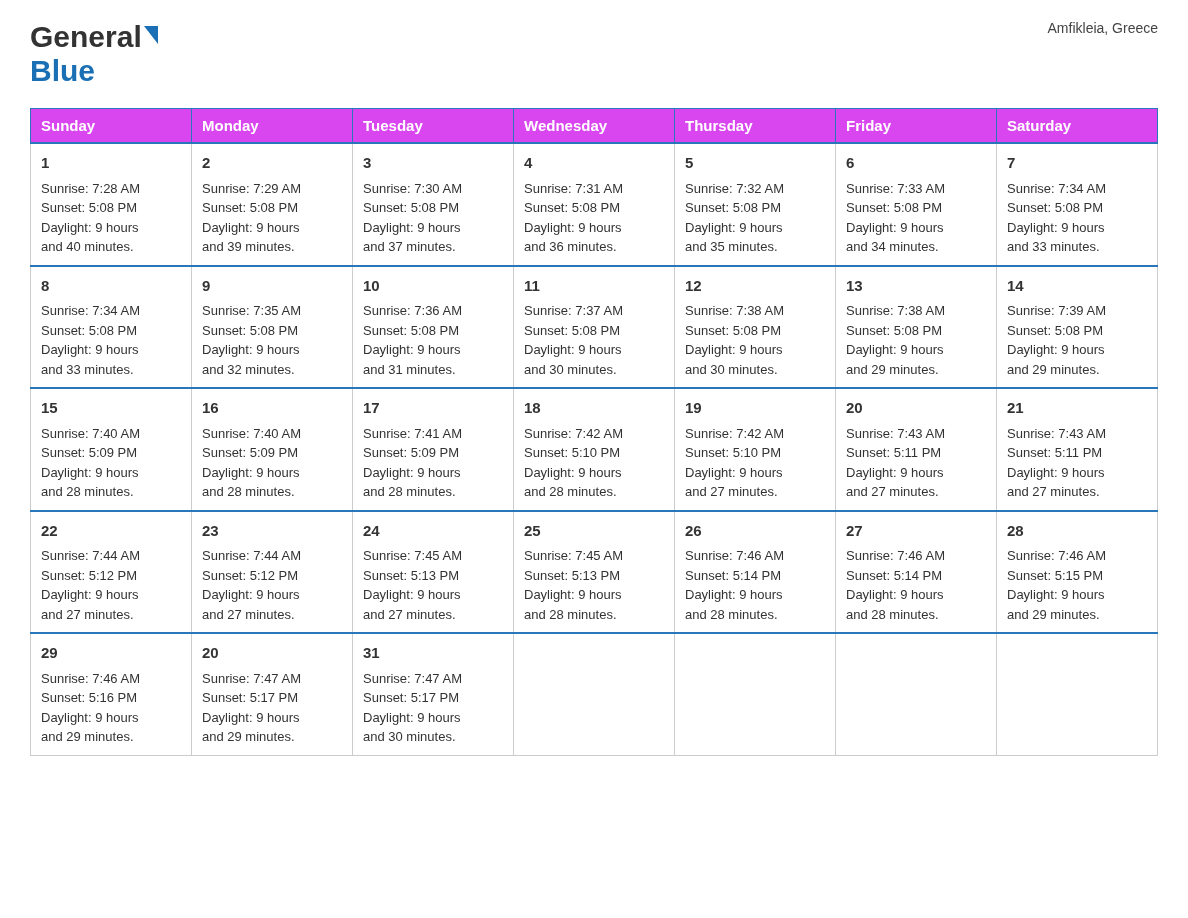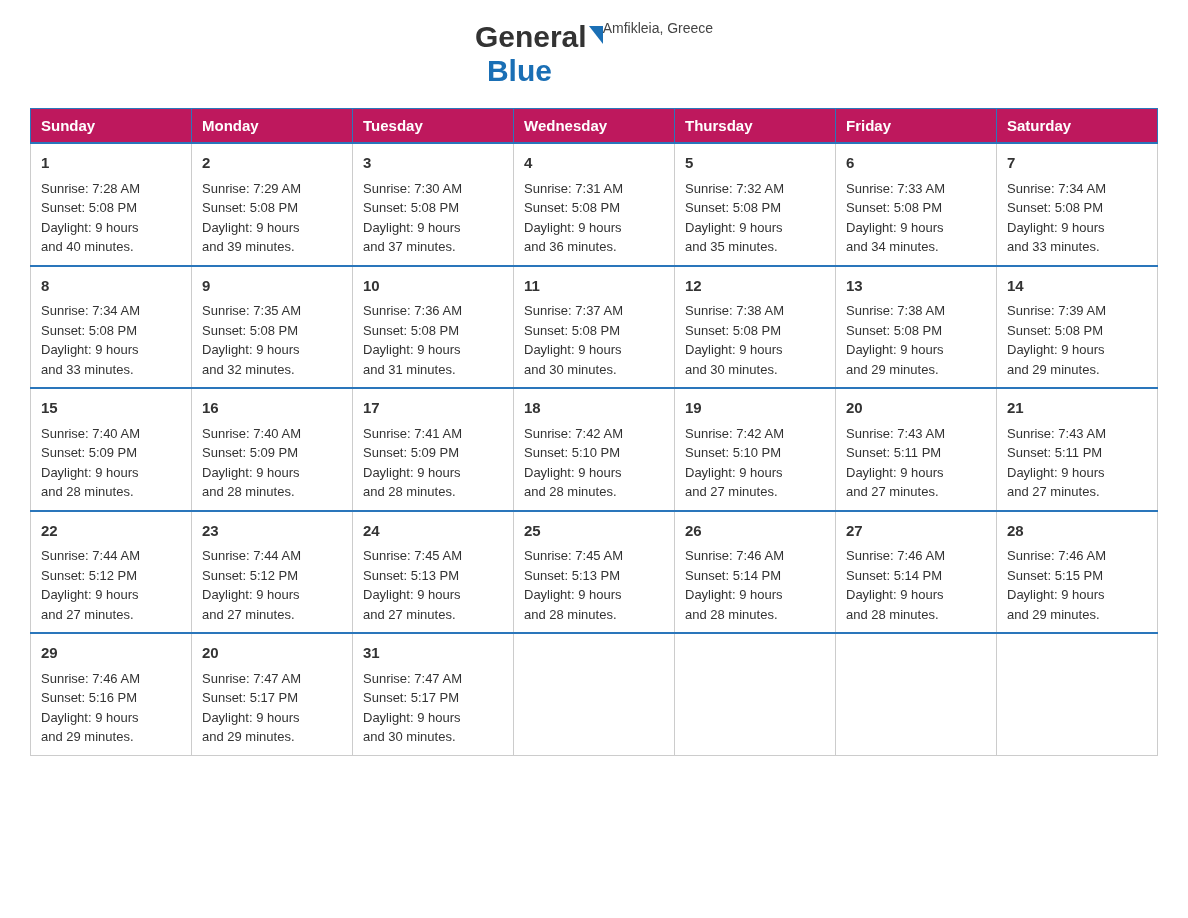--- a/index.html
+++ b/index.html
@@ -6,21 +6,21 @@
     body {
       font-family: Arial, sans-serif;
       background: #fff;
       color: #333;
       width: 1188px;
       min-height: 918px;
       padding: 20px 30px;
     }
     .header {
       display: flex;
-      justify-content: center;
+      justify-content: space-between;
       align-items: flex-start;
       margin-bottom: 20px;
     }
     .logo {
       display: flex;
       flex-direction: column;
       align-items: flex-start;
     }
     .logo-triangle {
       display: inline-block;
@@ -46,21 +46,21 @@
       font-size: 14px;
       font-weight: normal;
       color: #444;
     }
     .calendar {
       width: 100%;
       border-collapse: collapse;
       border: 1px solid #aaa;
     }
     .calendar thead tr th {
-      background-color: #be185d;
+      background-color: #d946ef;
       color: #fff;
       font-size: 15px;
       font-weight: bold;
       padding: 8px 10px;
       text-align: left;
       border: 1px solid #2a76bb;
     }
     .calendar tbody tr td {
       vertical-align: top;
       padding: 8px 10px;
@@ -88,21 +88,21 @@
   </style>
 </head>
 <body>
 
 <div class="header">
   <div class="logo">
     <div style="display:flex; align-items:center;">
       <span style="font-size:30px; font-weight:bold; color:#333;">General</span>
       <span class="logo-triangle"></span>
     </div>
-    <div style="margin-left:12px;">
+    <div style="margin-left:0;">
       <span style="font-size:30px; font-weight:bold; color:#1a6fb5;">Blue</span>
     </div>
   </div>
   <div class="title-block">
     <h2>Amfikleia, Greece</h2>
   </div>
 </div>
 
 <table class="calendar">
   <thead>

